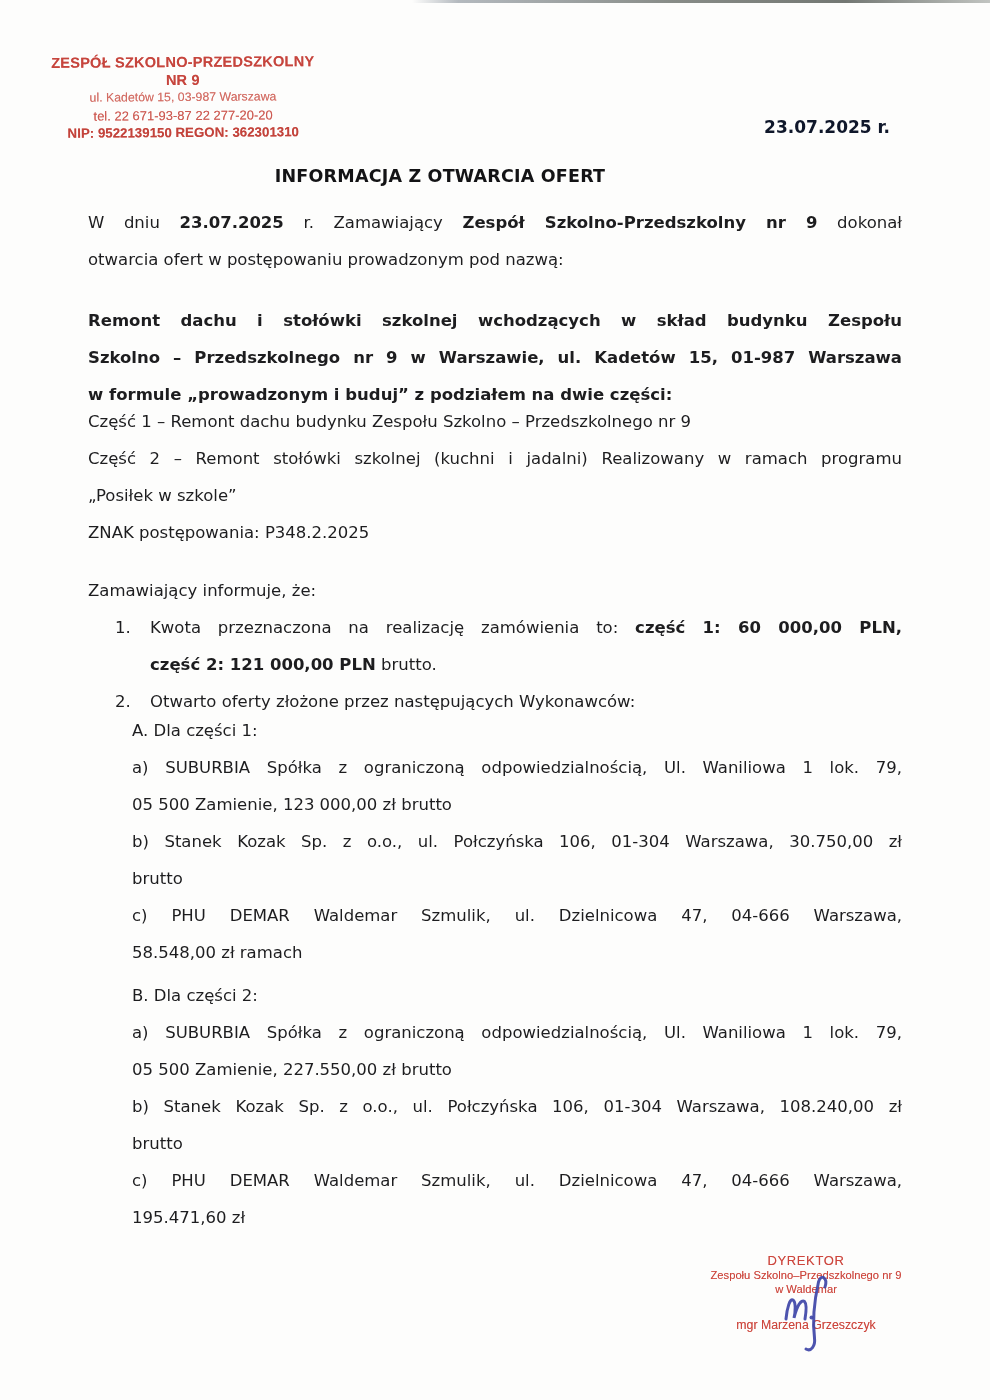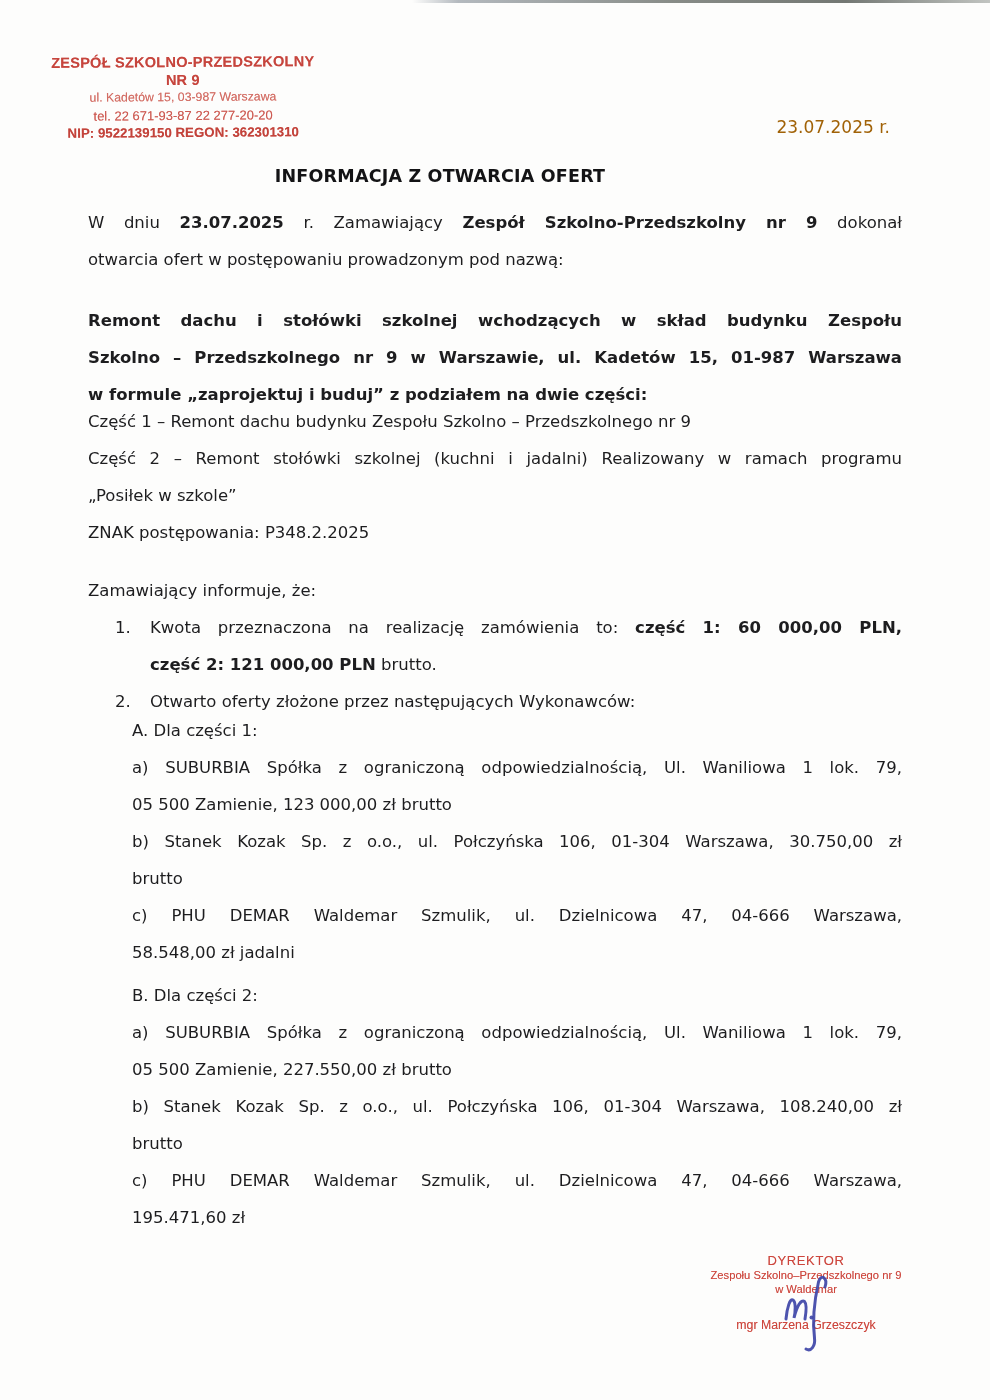--- a/index.html
+++ b/index.html
@@ -32,21 +32,21 @@
     line-height:17.5px;
   }
   .stamp-top .s1{font-size:14.6px;font-weight:700;color:#c2362d;opacity:.92;letter-spacing:.2px;}
   .stamp-top .s2{font-size:12.3px;color:#cd5a50;opacity:.88;}
   .stamp-top .s3{font-size:13px;color:#c84a41;opacity:.9;}
   .stamp-top .s4{font-size:13.3px;font-weight:600;color:#c03a31;opacity:.95;}
 
   
   .doc-date{
     position:absolute;top:117px;right:100px;
-    font-size:17px;font-weight:400;color:#a16207;
+    font-size:17px;font-weight:700;color:#0f172a;
   }
   .doc-title{
     position:absolute;top:166px;left:0;width:880px;
     text-align:center;font-size:17.5px;font-weight:700;color:#131315;
     letter-spacing:.2px;
   }
 
   
   .doc{
     position:absolute;left:88px;top:204px;width:814px;
@@ -101,21 +101,21 @@
 <div class="doc">
 
   <div>
     <span class="jline"><span>W dniu </span><b>23.07.2025</b><span> r. Zamawiający </span><b>Zespół Szkolno-Przedszkolny nr 9</b><span> dokonał</span></span>
     <span class="jlast">otwarcia ofert w postępowaniu prowadzonym pod nazwą:</span>
   </div>
 
   <div class="subject">
     <span class="jline">Remont dachu i stołówki szkolnej wchodzących w skład budynku Zespołu</span>
     <span class="jline">Szkolno – Przedszkolnego nr 9 w Warszawie, ul. Kadetów 15, 01-987 Warszawa</span>
-    <span class="jlast">w formule „zaprojektuj i buduj” z podziałem na dwie części:</span>
+    <span class="jlast">w formule „prowadzonym i buduj” z podziałem na dwie części:</span>
   </div>
 
   <div class="parts">
     <span class="jlast">Część 1 – Remont dachu budynku Zespołu Szkolno – Przedszkolnego nr 9</span>
     <span class="jline">Część 2 – Remont stołówki szkolnej (kuchni i jadalni) Realizowany w ramach programu</span>
     <span class="jlast">„Posiłek w szkole”</span>
     <span class="jlast">ZNAK postępowania: P348.2.2025</span>
   </div>
 
   <div class="informuje">Zamawiający informuje, że:</div>
@@ -131,21 +131,21 @@
     <span class="jlast">Otwarto oferty złożone przez następujących Wykonawców:</span>
   </div>
 
   <div class="sub secA">
     <span class="jlast">A. Dla części 1:</span>
     <span class="jline">a) SUBURBIA Spółka z ograniczoną odpowiedzialnością, Ul. Waniliowa 1 lok. 79,</span>
     <span class="jlast">05 500 Zamienie, 123 000,00 zł brutto</span>
     <span class="jline">b) Stanek Kozak Sp. z o.o., ul. Połczyńska 106, 01-304 Warszawa, 30.750,00 zł</span>
     <span class="jlast">brutto</span>
     <span class="jline">c) PHU DEMAR Waldemar Szmulik, ul. Dzielnicowa 47, 04-666 Warszawa,</span>
-    <span class="jlast">58.548,00 zł jadalni</span>
+    <span class="jlast">58.548,00 zł ramach</span>
   </div>
 
   <div class="sub secB">
     <span class="jlast">B. Dla części 2:</span>
     <span class="jline">a) SUBURBIA Spółka z ograniczoną odpowiedzialnością, Ul. Waniliowa 1 lok. 79,</span>
     <span class="jlast">05 500 Zamienie, 227.550,00 zł brutto</span>
     <span class="jline">b) Stanek Kozak Sp. z o.o., ul. Połczyńska 106, 01-304 Warszawa, 108.240,00 zł</span>
     <span class="jlast">brutto</span>
     <span class="jline">c) PHU DEMAR Waldemar Szmulik, ul. Dzielnicowa 47, 04-666 Warszawa,</span>
     <span class="jlast">195.471,60 zł</span>

